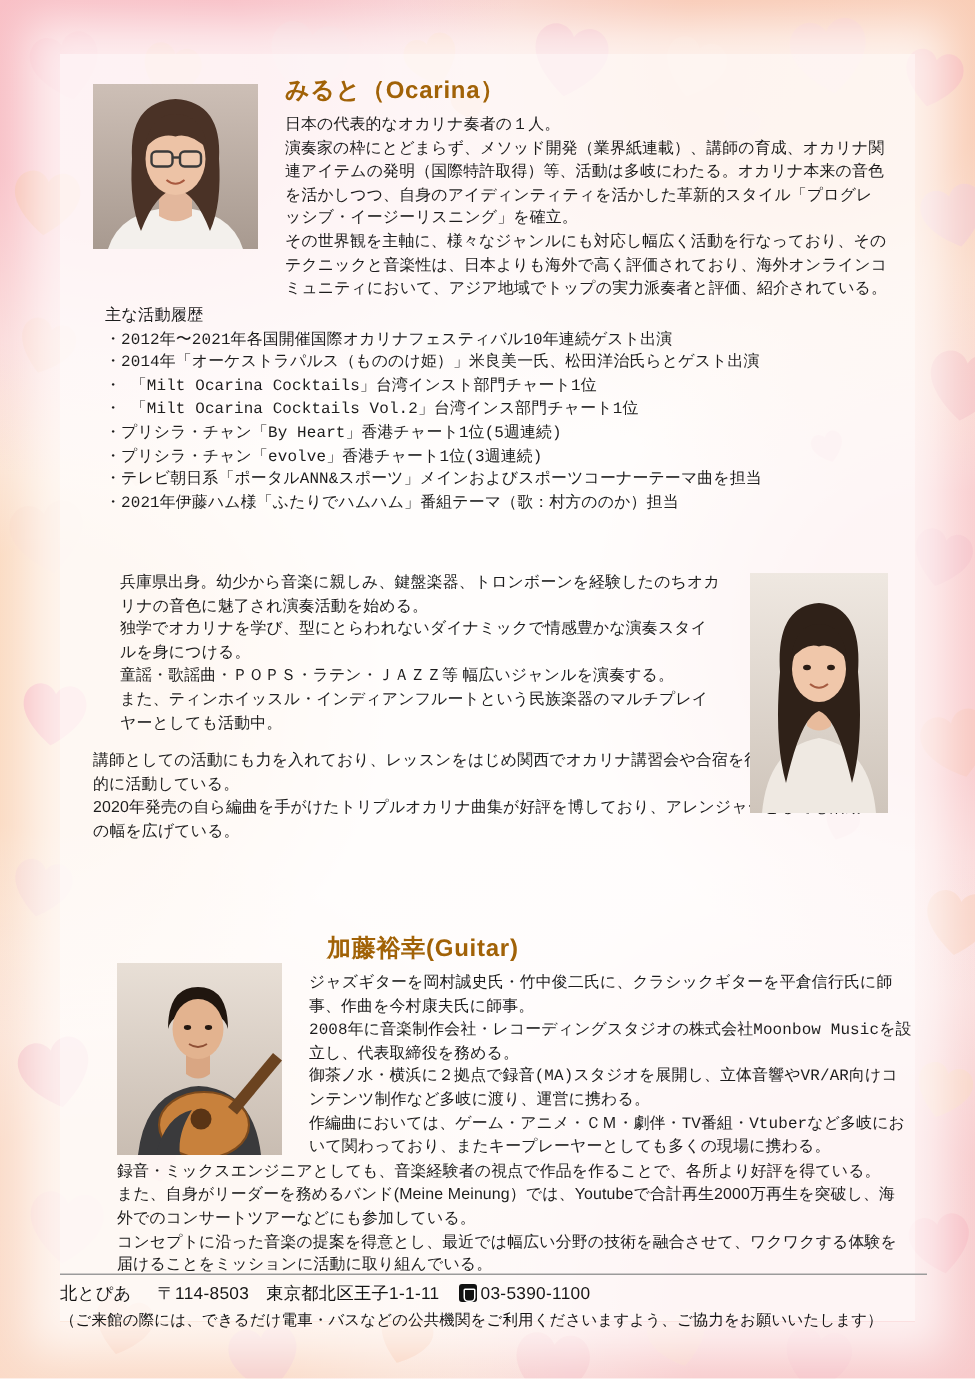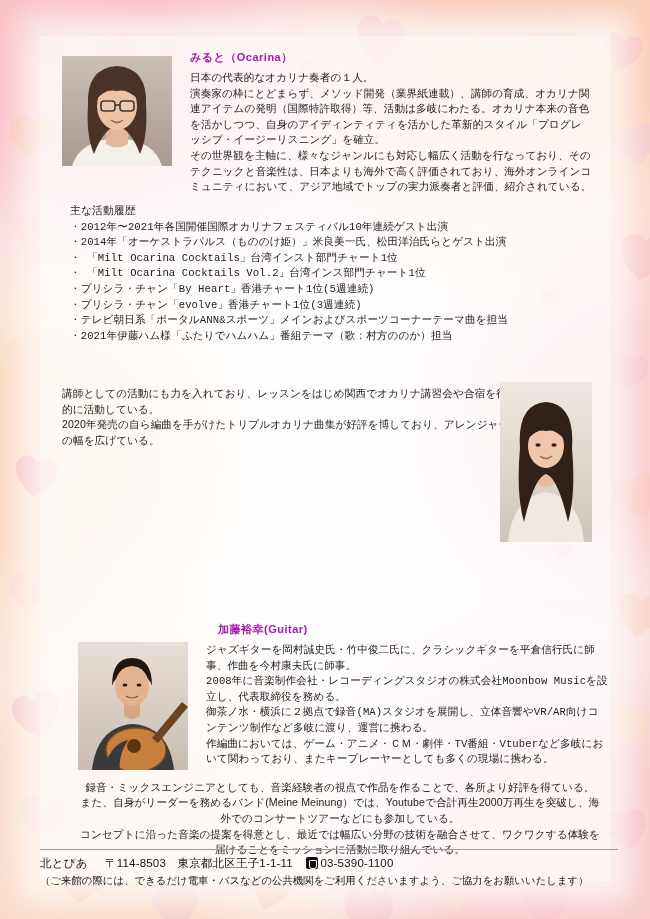--- a/index.html
+++ b/index.html
@@ -46,23 +46,23 @@
     width: 570px;
     height: 845px;
     z-index: 2;
     background: rgba(255,255,255,0.80);
     box-shadow: 0 0 28px 22px rgba(255,255,255,0.72);
   }
 
   .section { position: absolute; }
 
   .name {
-    font-size: 11px;
+    font-size: 16px;
     font-weight: bold;
-    color: #a21caf;
+    color: #a16207;
     letter-spacing: .5px;
   }
   .body-text {
     font-size: 10.6px;
     line-height: 15.6px;
     color: #1c1c1c;
     letter-spacing: .1px;
   }
   .body-text p { margin: 0; }
 
@@ -384,20 +384,26 @@
       <path d="M27 58 q3 -24 19 -24 q16 0 19 24 q-10 -12 -19 -9 q-9 -3 -19 9z" fill="#2f2118"></path>
 
       <ellipse cx="38" cy="63" rx="2.6" ry="1.8" fill="#2b1d15"></ellipse>
       <ellipse cx="54" cy="63" rx="2.6" ry="1.8" fill="#2b1d15"></ellipse>
 
       <path d="M40 74 q6 5 12 0" stroke="#a55b40" stroke-width="1.3" fill="none"></path>
     </svg>
   </div>
 
   <div style="width:418px;">
+    <div class="body-text" style="margin-top:5px; margin-left:18px;">
+      <p>兵庫県出身。幼少から音楽に親しみ、鍵盤楽器、トロンボーンを経験したのちオカリナの音色に魅了され演奏活動を始める。</p>
+      <p>独学でオカリナを学び、型にとらわれないダイナミックで情感豊かな演奏スタイルを身につける。</p>
+      <p>童謡・歌謡曲・ＰＯＰＳ・ラテン・ＪＡＺＺ等 幅広いジャンルを演奏する。</p>
+      <p>また、ティンホイッスル・インディアンフルートという民族楽器のマルチプレイヤーとしても活動中。</p>
+    </div>
   </div>
   <div class="body-text" style="margin-top:10px; width:520px;">
     <p>講師としての活動にも力を入れており、レッスンをはじめ関西でオカリナ講習会や合宿を行うなど、精力的に活動している。</p>
     <p>2020年発売の自ら編曲を手がけたトリプルオカリナ曲集が好評を博しており、アレンジャーとしても活動の幅を広げている。</p>
   </div>
 </div>
 
 <div class="section" style="left:78px; top:622px; width:530px; z-index:3;">
   <div class="photo p3" style="left:0; top:20px; width:110px; height:128px;">
     <svg viewBox="0 0 110 128" width="110" height="128">
@@ -435,21 +441,21 @@
 
   <div style="margin-left:128px; width:402px;">
     <div class="name" style="margin-left:12px;">加藤裕幸(Guitar)</div>
     <div class="body-text" style="margin-top:6px;font-family:Liberation Mono, monospace;">
       <p>ジャズギターを岡村誠史氏・竹中俊二氏に、クラシックギターを平倉信行氏に師事、作曲を今村康夫氏に師事。</p>
       <p>2008年に音楽制作会社・レコーディングスタジオの株式会社Moonbow Musicを設立し、代表取締役を務める。</p>
       <p>御茶ノ水・横浜に２拠点で録音(MA)スタジオを展開し、立体音響やVR/AR向けコンテンツ制作など多岐に渡り、運営に携わる。</p>
       <p>作編曲においては、ゲーム・アニメ・ＣＭ・劇伴・TV番組・Vtuberなど多岐において関わっており、またキープレーヤーとしても多くの現場に携わる。</p>
     </div>
   </div>
-  <div class="body-text" style="margin-top:12px; width:524px;text-align:center;">
+  <div class="body-text" style="width:524px;">
     <p>録音・ミックスエンジニアとしても、音楽経験者の視点で作品を作ることで、各所より好評を得ている。</p>
     <p>また、自身がリーダーを務めるバンド(Meine Meinung）では、Youtubeで合計再生2000万再生を突破し、海外でのコンサートツアーなどにも参加している。</p>
     <p>コンセプトに沿った音楽の提案を得意とし、最近では幅広い分野の技術を融合させて、ワクワクする体験を届けることをミッションに活動に取り組んでいる。</p>
   </div>
 </div>
 
 <div class="footer">
   <div class="hr"></div>
   <div class="l1" style="margin-top:4px;">
     <span>北とぴあ</span>

